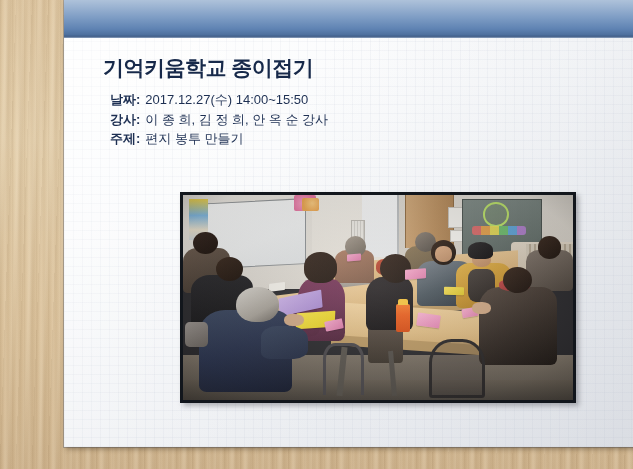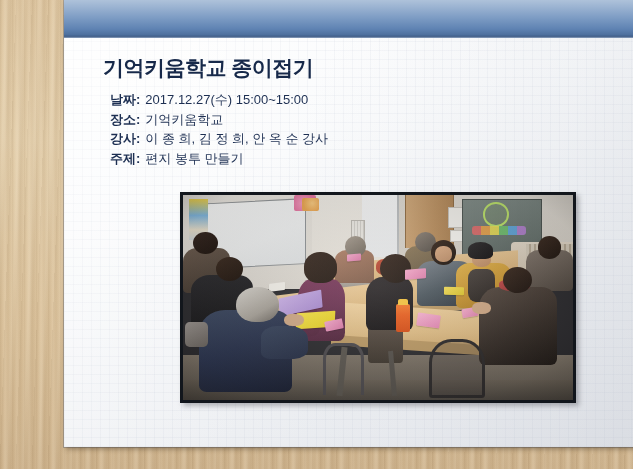--- a/index.html
+++ b/index.html
@@ -351,27 +351,23 @@
     <div id="banner-edge"></div>
 
     <div id="content">
 
       <div id="page-title">기억키움학교 종이접기</div>
 
       <div id="info-list">
 
         <div class="info-row">
           <span class="info-label">날짜:</span>
-          <span class="info-value">2017.12.27(수)  15:00~15:00</span>
+          <span class="info-value">2017.12.27(수)  14:00~15:50</span>
         </div>
 
-        <div class="info-row">
-          <span class="info-label">장소:</span>
-          <span class="info-value">기억키움학교</span>
-        </div>
 
         <div class="info-row">
           <span class="info-label">강사:</span>
           <span class="info-value">이 종 희, 김 정 희, 안 옥 순 강사</span>
         </div>
 
         <div class="info-row">
           <span class="info-label">주제:</span>
           <span class="info-value">편지 봉투 만들기</span>
         </div>

